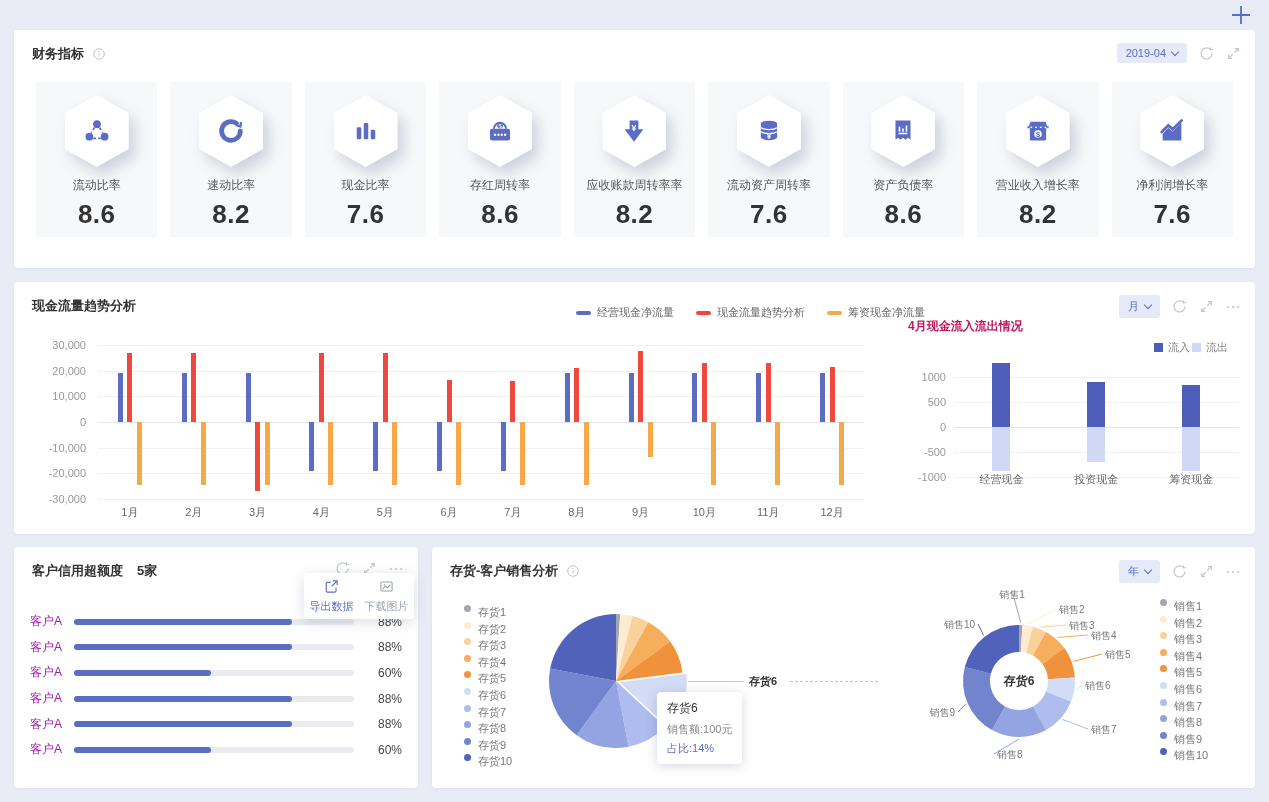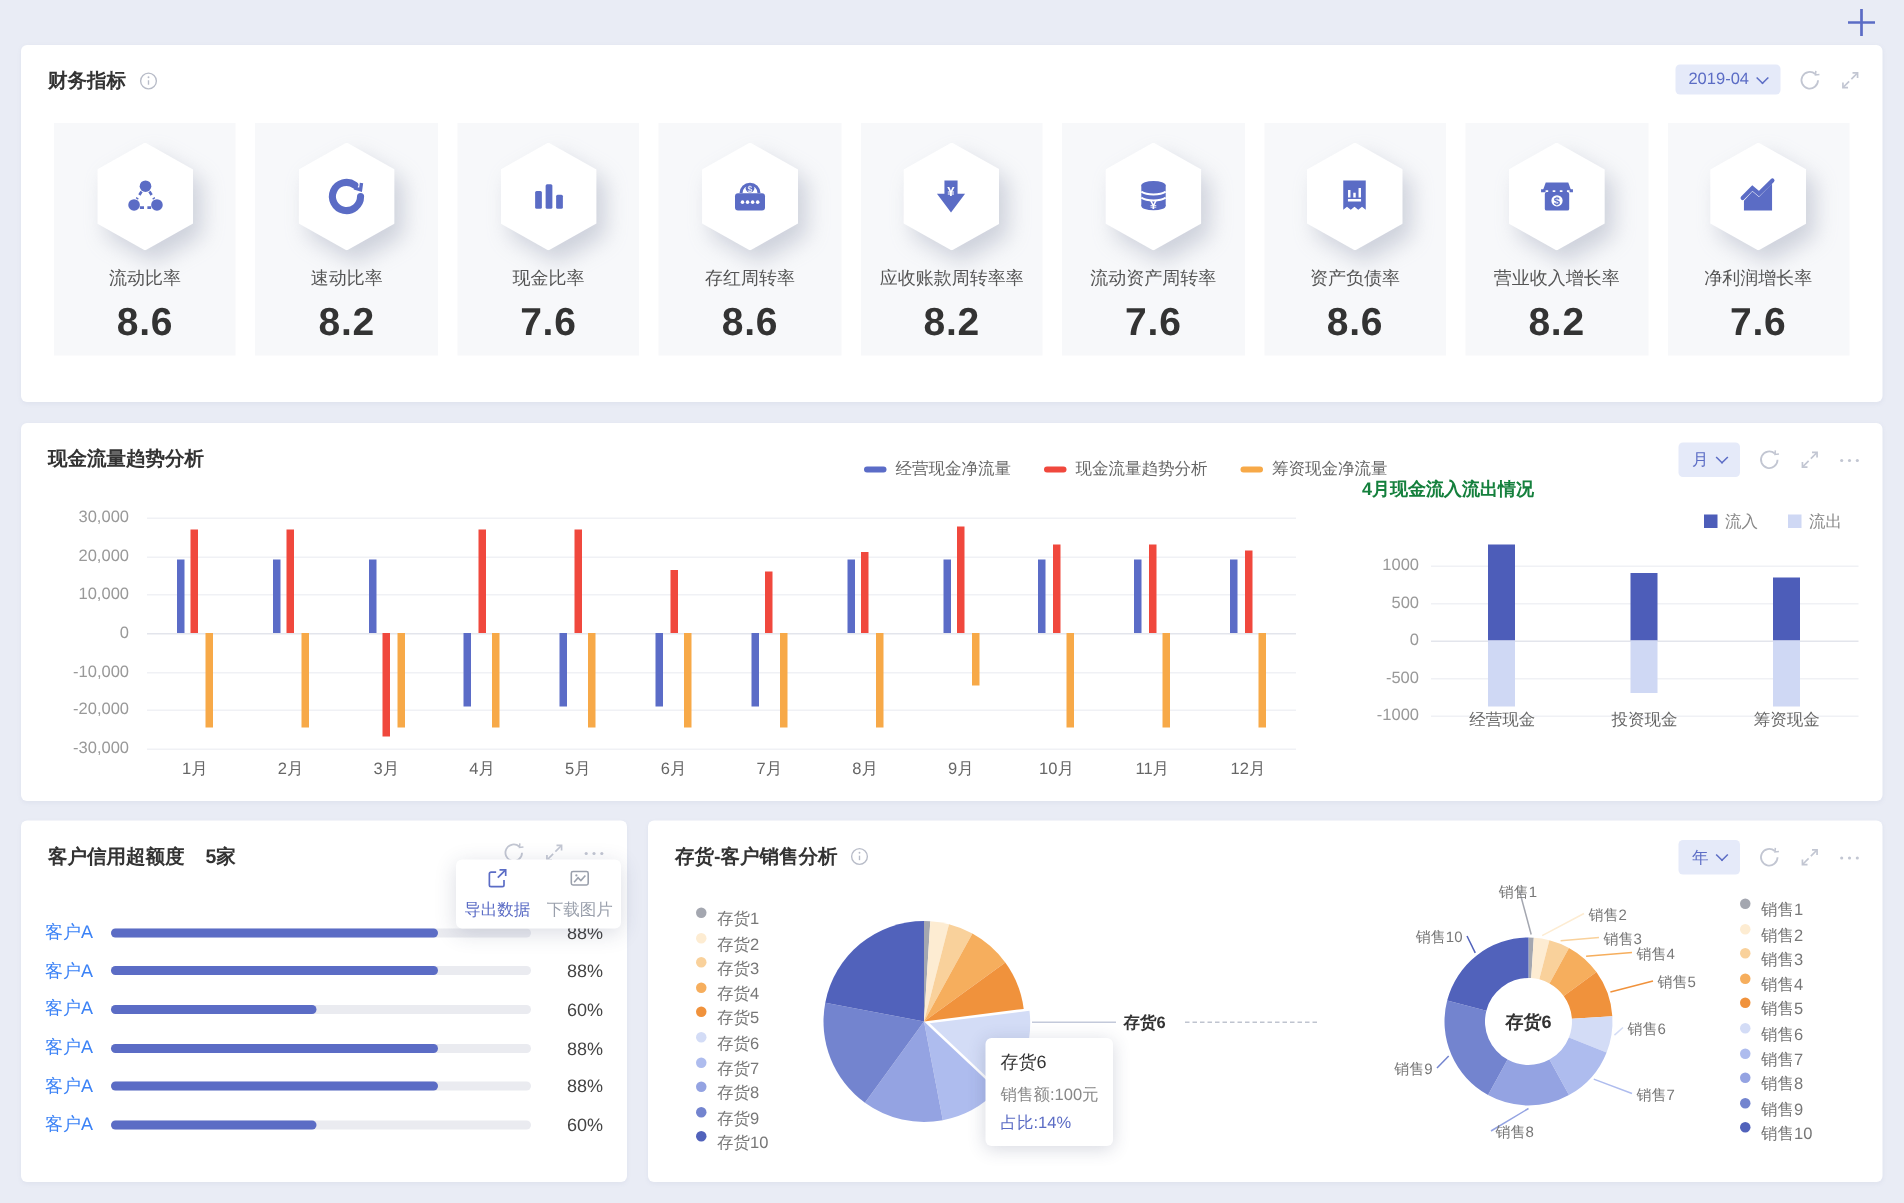--- a/index.html
+++ b/index.html
@@ -39,34 +39,34 @@
   .gridline{position:absolute;left:0;right:0;height:1px;background:#f0f1f5;}
   .gridline.zero{background:#e3e5ec;}
   #trend-groups{position:absolute;left:84px;top:63px;width:766px;height:154px;display:flex;}
   .trend-col{flex:1;position:relative;}
   .bar-group{position:absolute;left:50%;width:24px;margin-left:-12px;height:100%;}
   .vbar{position:absolute;width:5px;}
   .xlab{position:absolute;top:160px;left:0;right:0;text-align:center;font-size:11px;color:#666;}
 
   
   #sub-chart{position:absolute;left:880px;top:30px;width:360px;height:218px;}
-  .sub-title{position:absolute;left:14px;top:6px;font-size:12px;font-weight:bold;color:#15803d;}
-  #sub-legend{position:absolute;right:26px;top:28px;display:flex;gap:20px;}
+  .sub-title{position:absolute;left:14px;top:6px;font-size:12px;font-weight:bold;color:#be185d;}
+  #sub-legend{position:absolute;right:26px;top:28px;display:flex;gap:2px;}
   .sq-item{display:flex;align-items:center;gap:5px;font-size:11px;color:#888;cursor:pointer;}
   .sq{width:9px;height:9px;}
   #sub-plot{position:absolute;left:60px;top:44px;width:285px;height:150px;}
   .sub-ytick{position:absolute;left:-58px;width:50px;text-align:right;font-size:11px;color:#999;}
   .sub-col{position:absolute;top:0;height:142px;width:33.3%;}
   .sub-bar{position:absolute;left:50%;margin-left:-9px;width:18px;}
   .sub-xlab{position:absolute;top:116px;width:33.3%;text-align:center;font-size:11px;color:#666;}
 
   
   #credit-rows{position:absolute;left:0;right:0;top:62px;}
   .credit-row{display:flex;align-items:center;height:25.6px;padding:0 16px;}
-  .credit-label{width:44px;font-size:12px;color:#3b82f6;}
+  .credit-label{width:44px;font-size:12px;color:#a21caf;}
   .credit-track{flex:1;height:6px;background:#eaebf0;border-radius:3px;margin-right:14px;position:relative;}
   .credit-fill{position:absolute;left:0;top:0;height:6px;border-radius:3px;background:#5b6cc5;}
   .credit-value{width:34px;text-align:right;font-size:12px;color:#444;}
   #credit-popup{position:absolute;top:26px;right:4px;width:110px;height:46px;background:#fff;border-radius:4px;
       box-shadow:0 3px 14px rgba(50,60,100,.18);display:flex;z-index:6;}
   .popup-item{flex:1;display:flex;flex-direction:column;align-items:center;justify-content:center;gap:3px;font-size:11px;cursor:pointer;}
   .popup-item.blue{color:#5b6cc5;}
   .popup-item.gray{color:#9aa0ac;}
 
   

